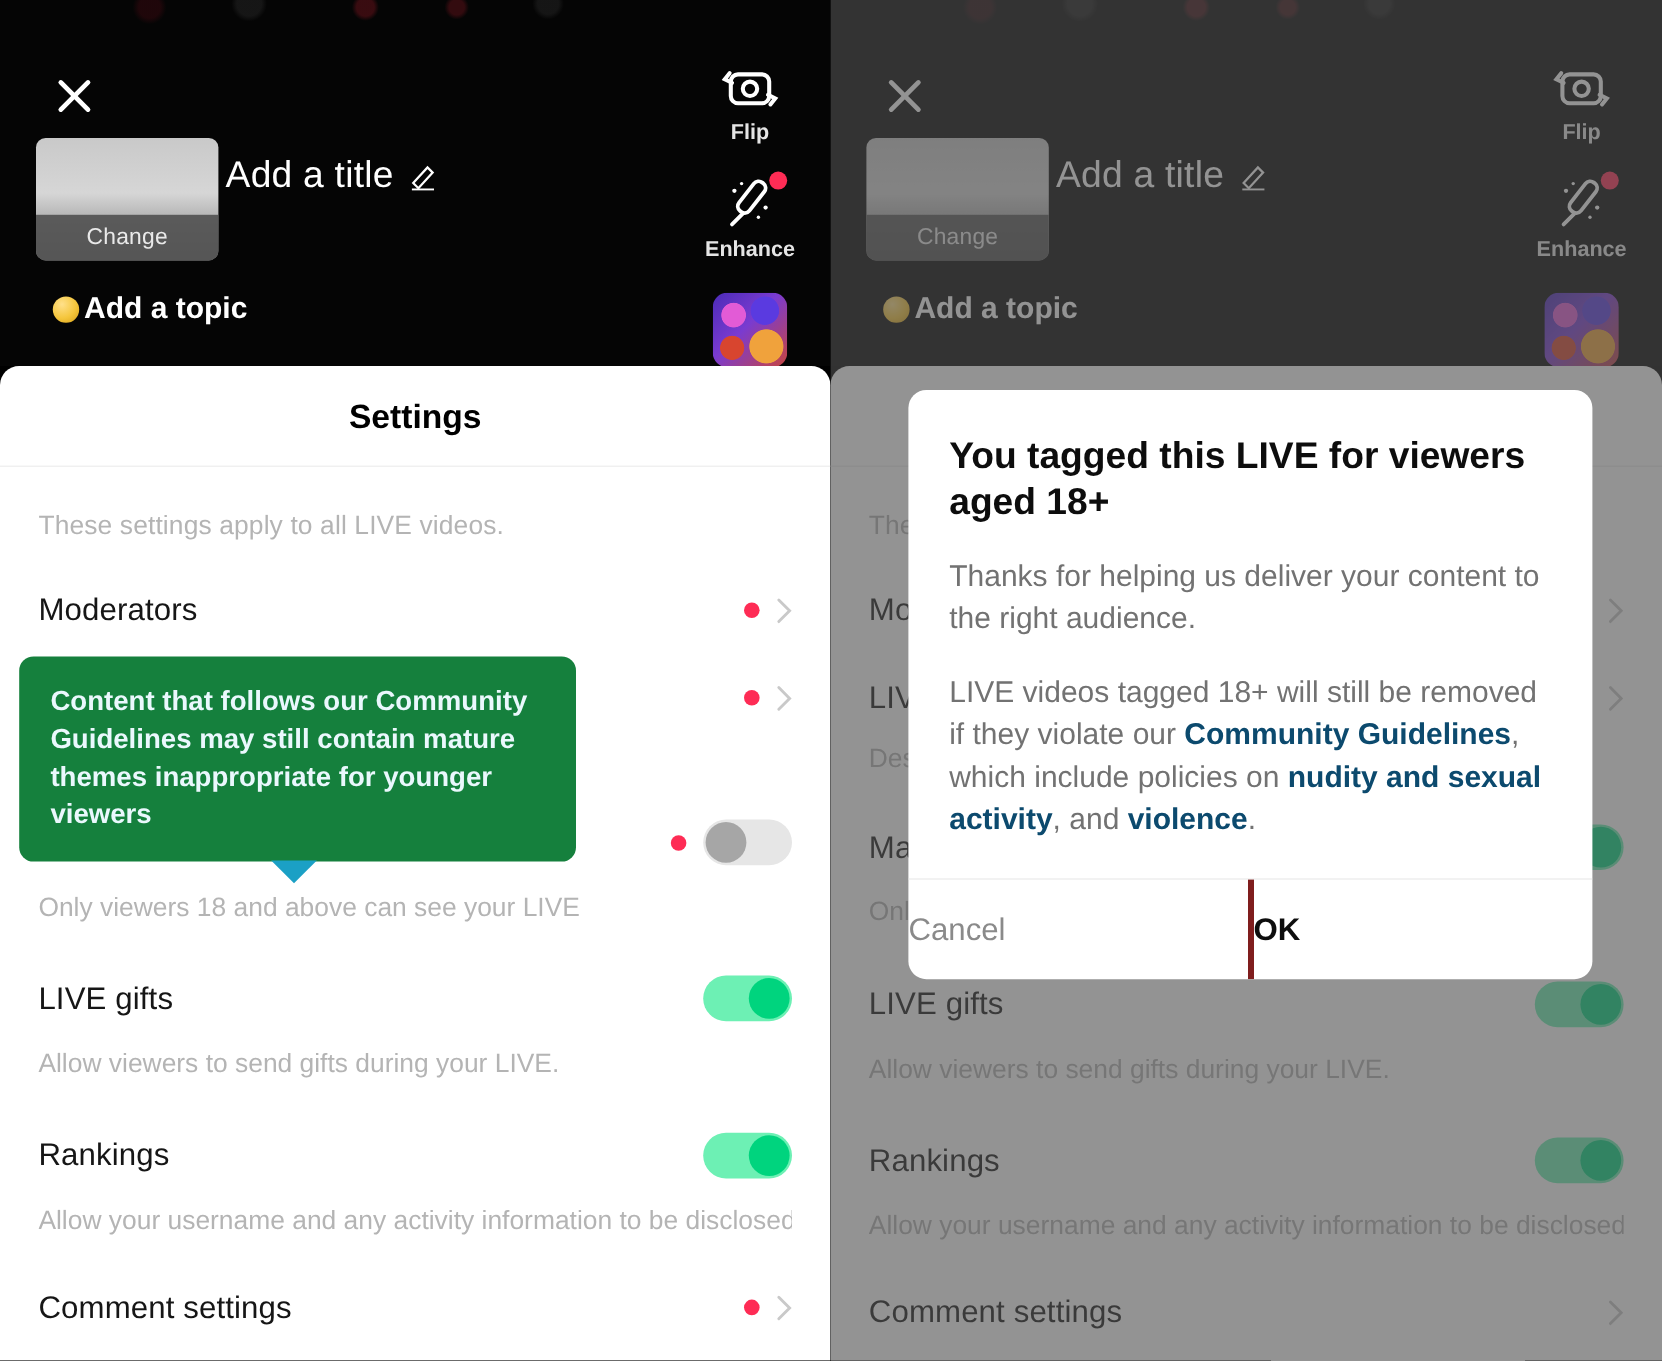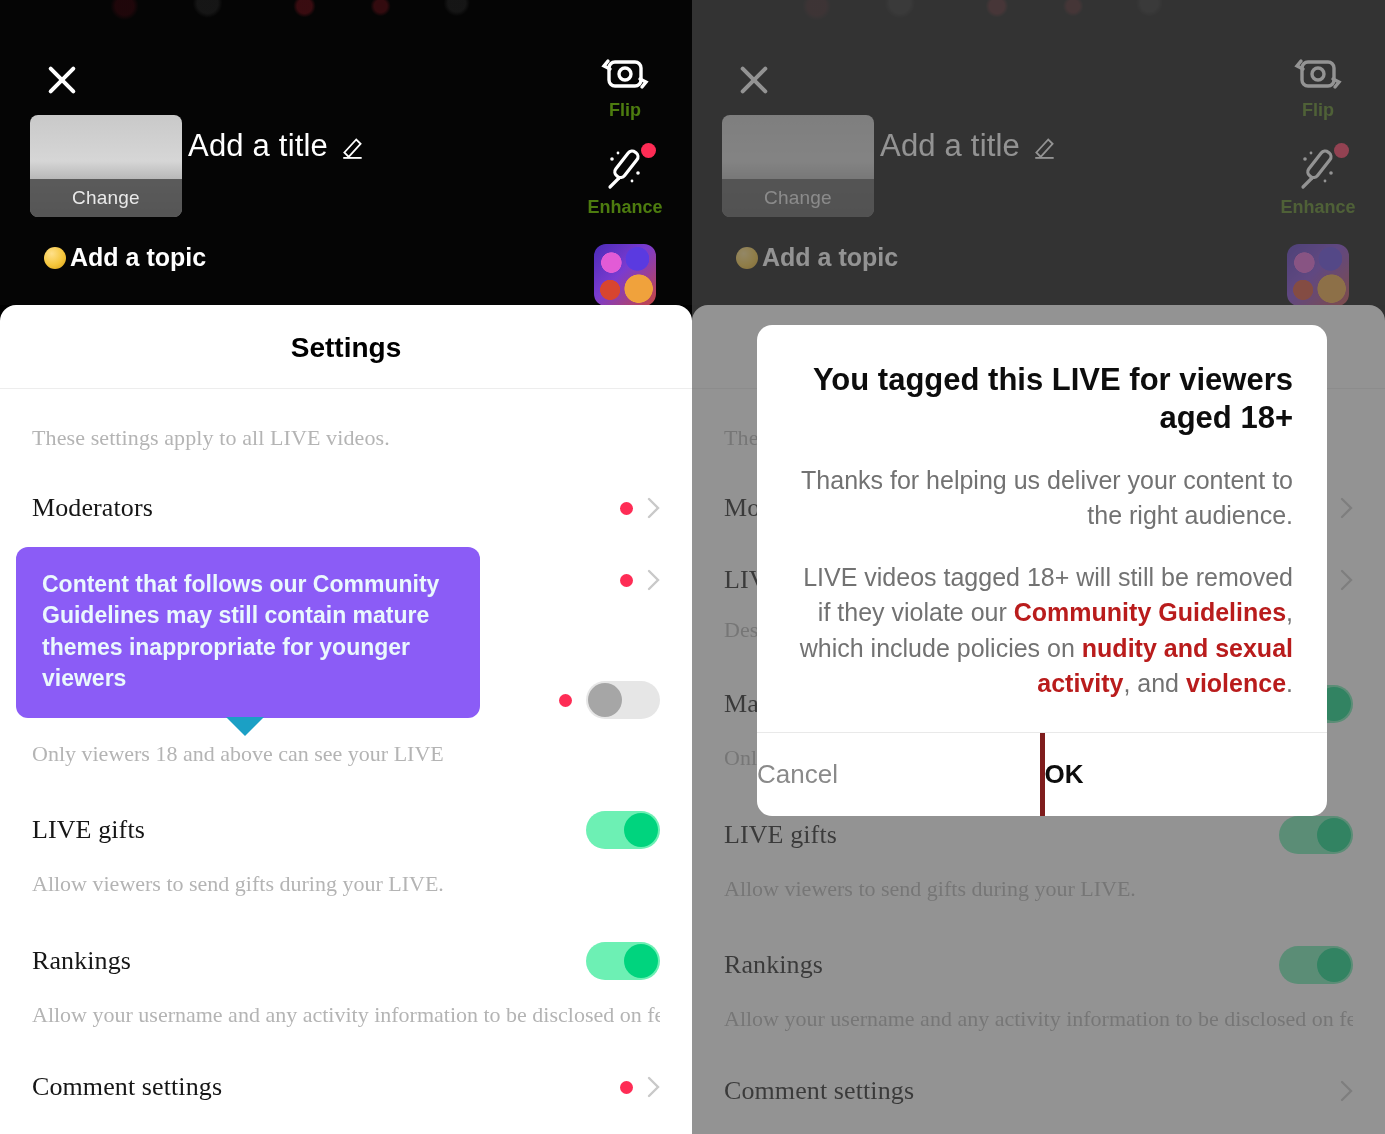--- a/index.html
+++ b/index.html
@@ -72,21 +72,21 @@
   }
   .topic-emoji {
     width: 22px; height: 22px; border-radius: 50%;
     background: radial-gradient(circle at 35% 30%, #ffe08a 0%, #f5c63c 55%, #d79f16 100%);
   }
   .topic-row .tl { color: #fff; font-size: 25px; font-weight: 700; }
 
   .side-tools { position: absolute; right: 22px; top: 52px; width: 90px; text-align: center; }
   .tool { margin-bottom: 26px; position: relative; cursor: pointer; }
   .tool svg { display: block; margin: 0 auto; }
-  .tool .lbl { color: #4d7c0f; font-size: 18px; margin-top: 4px; font-weight: 600; }
+  .tool .lbl { color: #e5e5e5; font-size: 18px; margin-top: 4px; font-weight: 600; }
   .dot-badge {
     position: absolute; right: 14px; top: -4px;
     width: 15px; height: 15px; border-radius: 50%; background: #fe2c55;
   }
   .sticker {
     width: 62px; height: 62px; border-radius: 12px; margin: 0 auto;
     background:
       radial-gradient(circle at 28% 30%, #e25bd6 0 16%, transparent 17%),
       radial-gradient(circle at 70% 24%, #5a3ae0 0 18%, transparent 19%),
       radial-gradient(circle at 72% 72%, #f0a23c 0 22%, transparent 23%),
@@ -99,21 +99,21 @@
   .sheet {
     position: absolute; left: 0; right: 0; top: 305px; bottom: 0;
     background: #fff; border-radius: 16px 16px 0 0;
     overflow: hidden;
   }
   .sheet-title {
     text-align: center; font-size: 28px; font-weight: 700; color: #000;
     padding: 27px 0 24px;
   }
   .sheet-divider { height: 1px; background: #ededed; }
-  .sheet-body { padding: 0 32px; font-family: Liberation Serif, serif; }
+  .sheet-body { padding: 0 32px; }
   .note {
     color: #b4b4b4; font-size: 22px; padding: 36px 0 0; letter-spacing: .1px;
   }
   .row {
     display: flex; align-items: center; justify-content: space-between;
     padding: 42px 0 0; cursor: pointer;
   }
   .row .label { color: #161616; font-size: 26px; letter-spacing: .1px; display:flex; align-items:center; gap:10px;}
   .row .right { display: flex; align-items: center; gap: 14px; }
   .reddot { width: 13px; height: 13px; border-radius: 50%; background: #fe2c55; }
@@ -130,47 +130,47 @@
   .toggle.off { background: #e6e6e6; }
   .toggle .knob {
     position: absolute; top: 2px; width: 34px; height: 34px; border-radius: 50%;
   }
   .toggle.on  .knob { right: 2px; background: #00d47e; }
   .toggle.off .knob { left: 2px;  background: #a6a6a6; }
 
   
   .tooltip {
     position: absolute; left: 16px; top: 547px; width: 464px;
-    background: #8b5cf6; border-radius: 12px;
+    background: #15803d; border-radius: 12px;
     padding: 22px 26px 24px; color: #eaf8fd;
     font-size: 23px; font-weight: 700; line-height: 1.36;
     z-index: 5;
   }
   .tooltip::after {
     content: ""; position: absolute; left: 210px; bottom: -18px;
     border-left: 19px solid transparent; border-right: 19px solid transparent;
     border-top: 19px solid #1ba0c5;
   }
 
   
   .dim-overlay {
     position: absolute; inset: 0; background: rgba(80,80,80,.62); z-index: 20;
   }
   .modal {
     position: absolute; left: 65px; top: 325px; width: 570px;
     background: #fff; border-radius: 15px; z-index: 30; overflow: hidden;
   }
-  .modal-body { padding: 36px 34px 30px; text-align: right; }
+  .modal-body { padding: 36px 34px 30px; text-align: left; }
   .modal-h {
     font-size: 31px; font-weight: 700; color: #0d0d0d; line-height: 1.22;
   }
   .modal-p {
     font-size: 25px; color: #727272; line-height: 1.42; margin-top: 26px;
   }
-  .modal-p .hl { color: #b91c1c; font-weight: 700; }
+  .modal-p .hl { color: #0c4a6e; font-weight: 700; }
   .modal-actions { display: flex; border-top: 1px solid #e9e9e9; }
   .modal-btn {
     flex: 1; padding: 26px 0;
     font-size: 26px; cursor: pointer;
   }
   .modal-btn.cancel { color: #8a8a8a; }
   .modal-btn.ok { color: #0d0d0d; font-weight: 700; border-left: 5px solid #7f1d1d; }
 </style>
 </head>
 <body>

